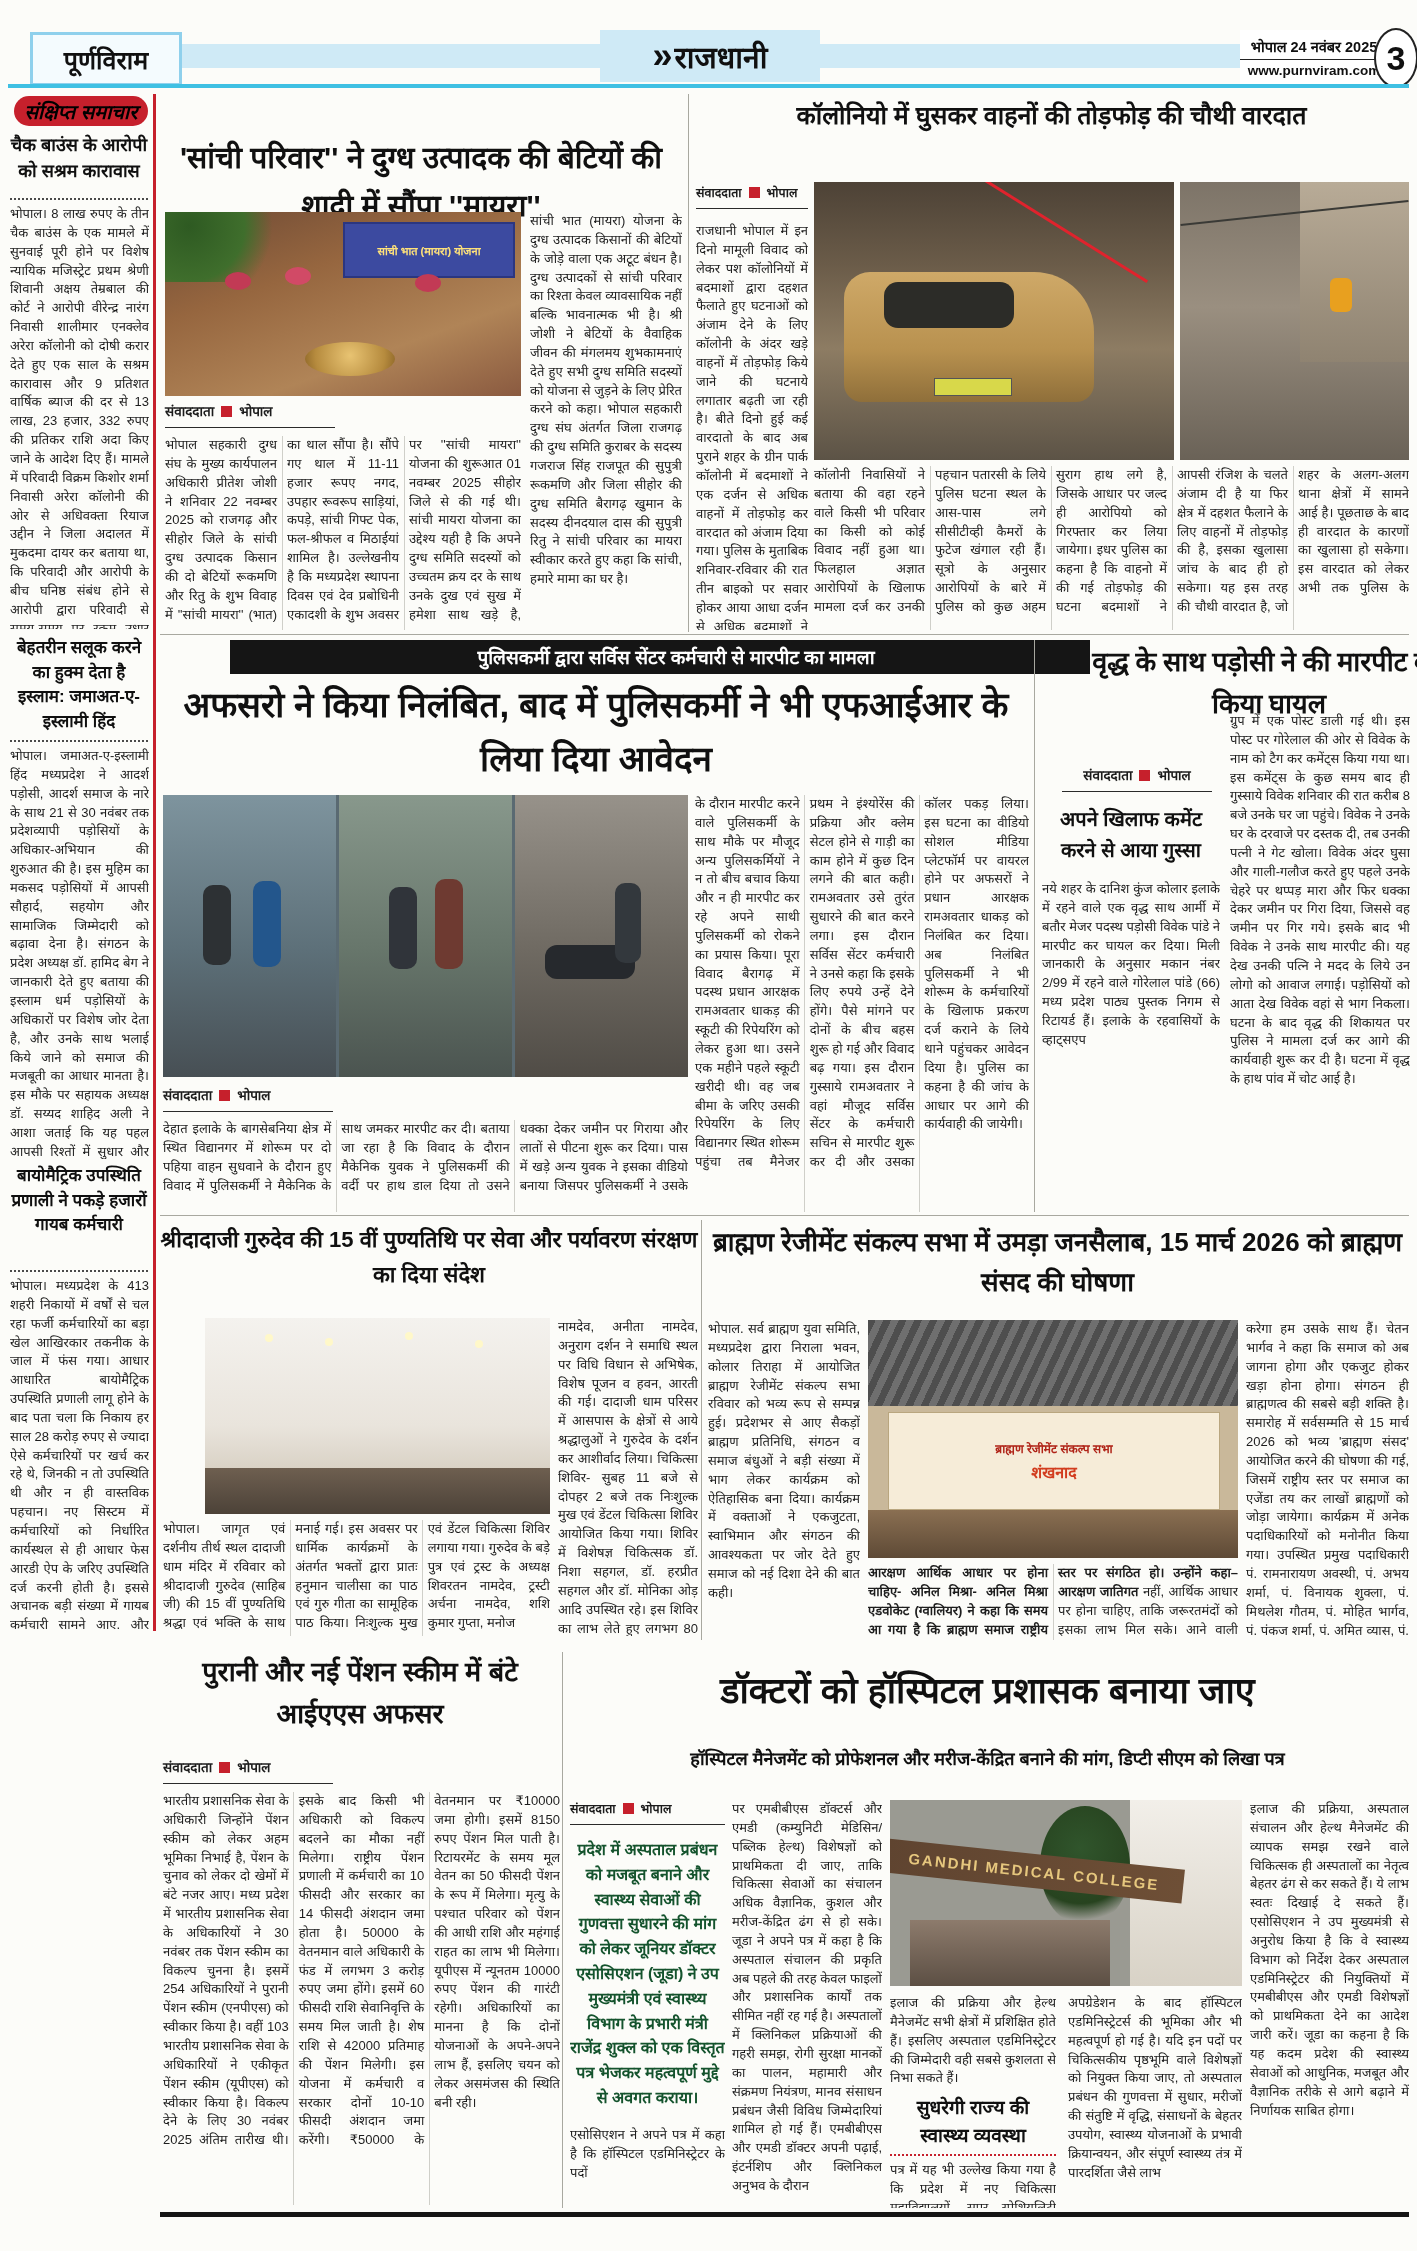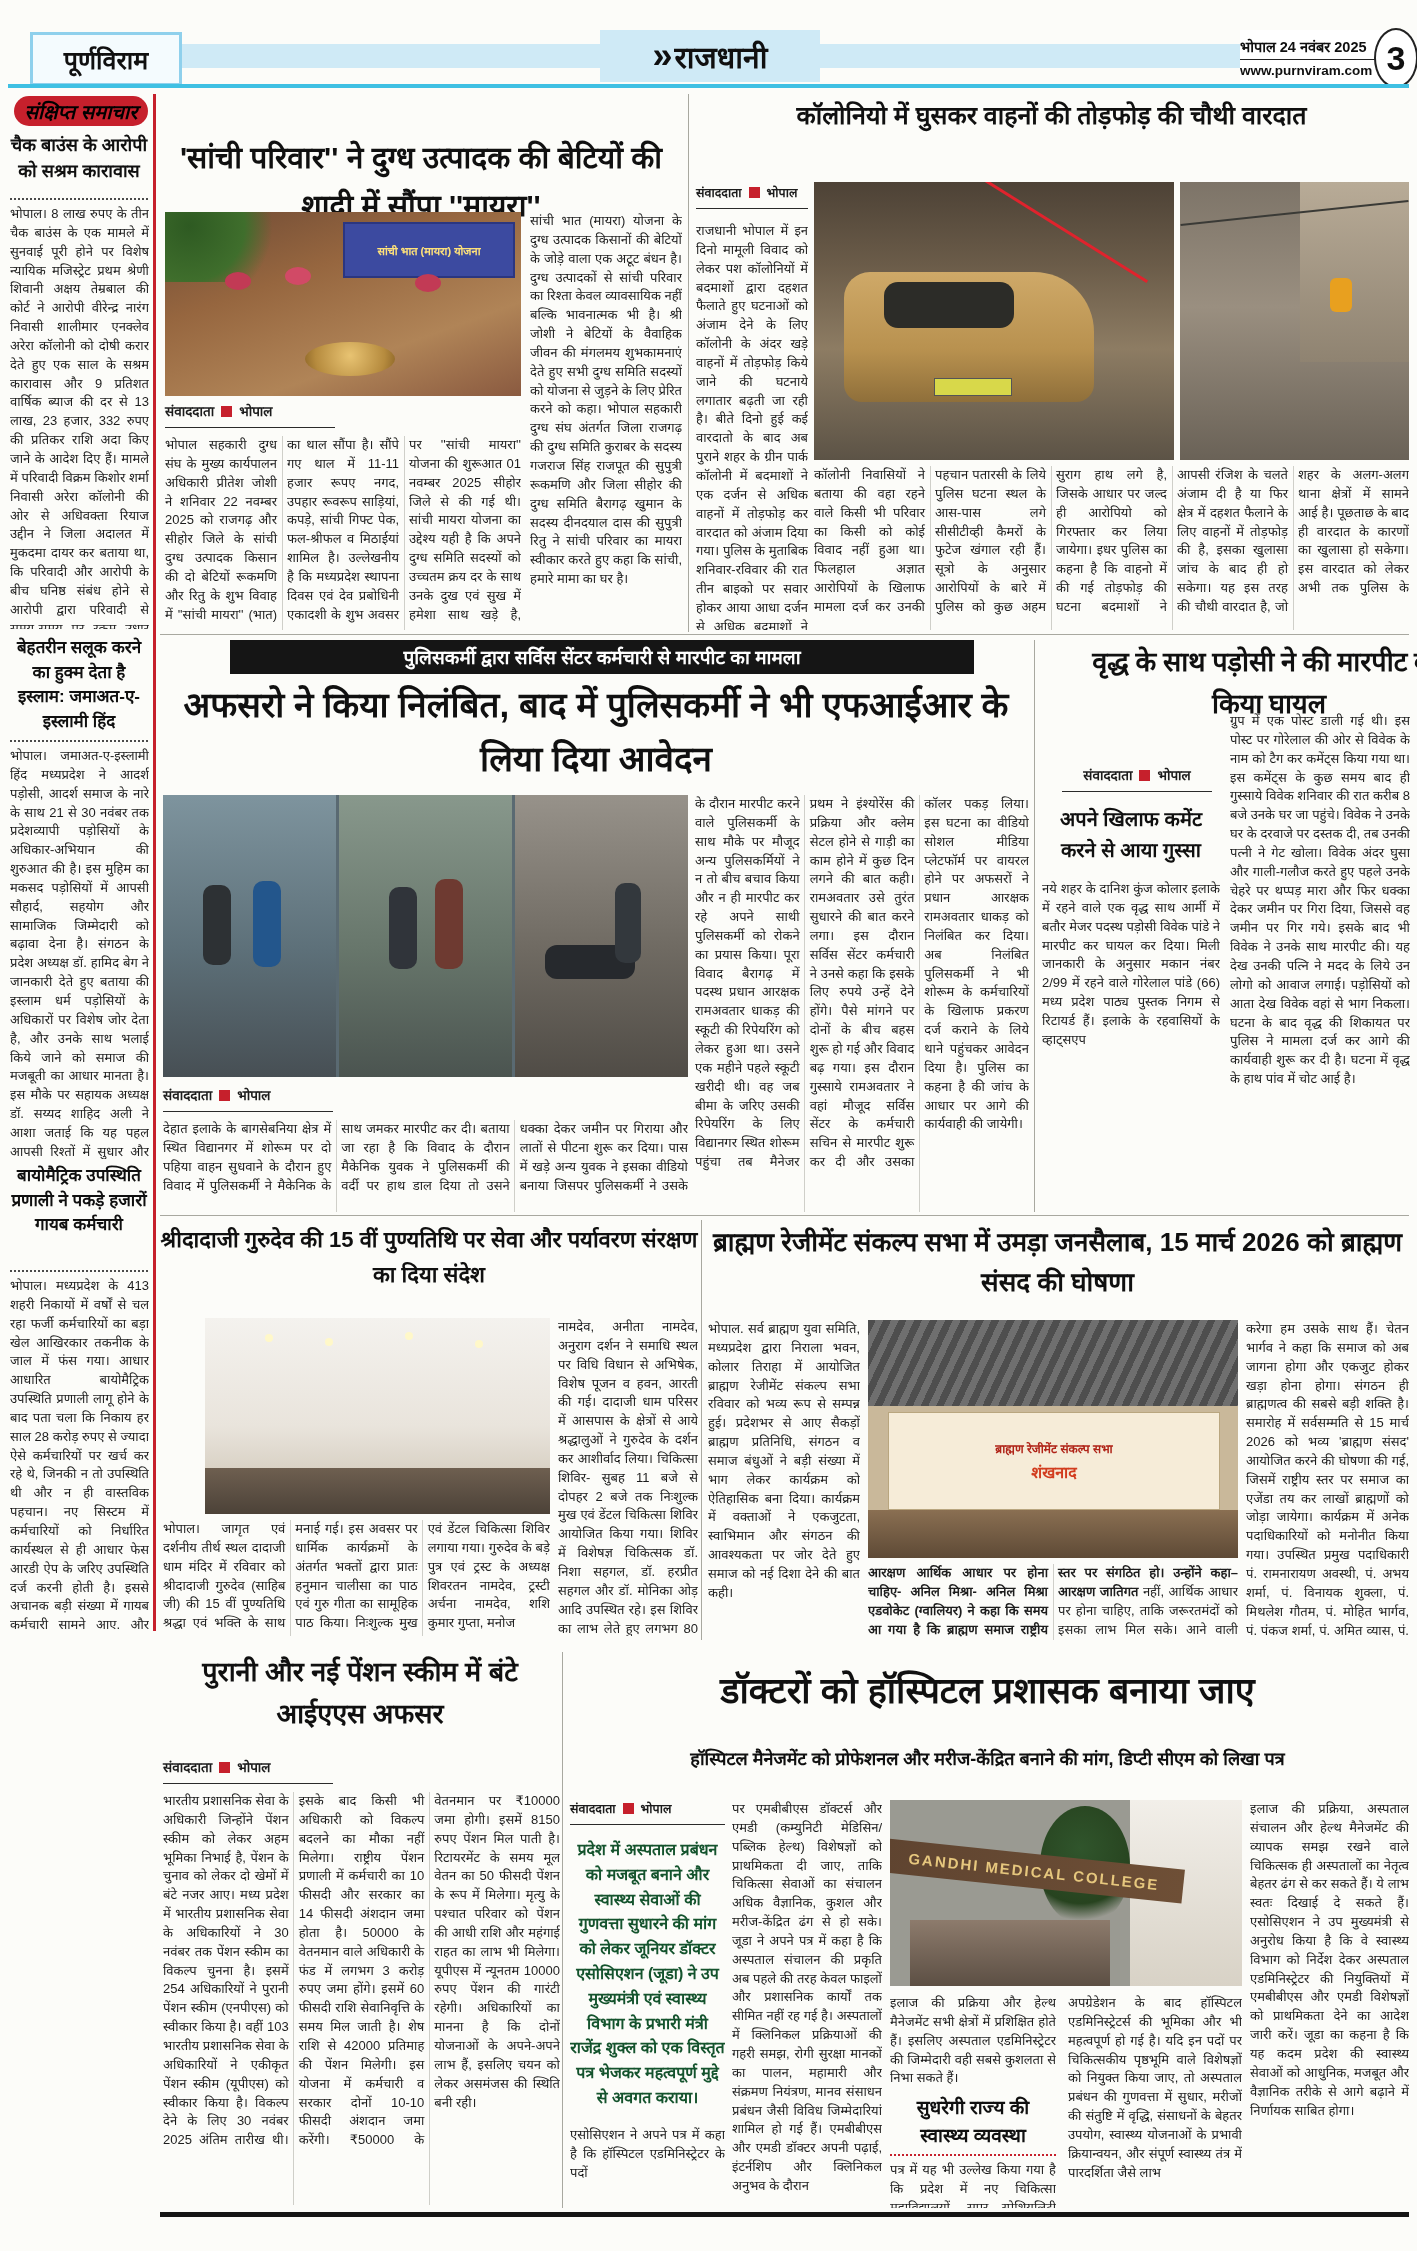--- a/index.html
+++ b/index.html
@@ -32,21 +32,21 @@
     <span style="font-size:25px;font-weight:800;color:#101010;">पूर्णविराम</span>
   </div>
 
   <div class="abs" style="left:600px;top:30px;width:220px;height:52px;background:#cfeaf6;
               display:flex;align-items:center;justify-content:center;gap:2px;">
     <span style="font-size:36px;font-weight:900;color:#101010;line-height:1;">»</span>
     <span style="font-size:30px;font-weight:800;color:#101010;">राजधानी</span>
   </div>
 
   <div class="abs" style="left:1240px;top:30px;width:148px;height:54px;background:#ffffff;
-              display:flex;flex-direction:column;justify-content:center;">
+              display:flex;flex-direction:column;justify-content:center;text-align:center;">
     <span style="font-size:14.5px;font-weight:800;color:#101010;border-bottom:1.5px solid #222;padding-bottom:3px;">भोपाल 24 नवंबर 2025</span>
     <span style="font-size:13.5px;font-weight:800;color:#101010;padding-top:3px;">www.purnviram.com</span>
   </div>
 
   <div class="abs" style="left:1374px;top:28px;width:40px;height:56px;border:2.5px solid #222;border-radius:50%;
               display:flex;align-items:center;justify-content:center;background:#fff;">
     <span style="font-size:34px;font-weight:800;color:#101010;">3</span>
   </div>
 
   <div class="abs" style="left:8px;top:84px;width:1401px;height:4px;background:#3fc0e3;"></div>
@@ -119,22 +119,22 @@
   <div class="photo" style="left:1180px;top:182px;width:229px;height:278px;background:linear-gradient(180deg,#7d7468 0%,#9a8f80 45%,#6a6257 100%);">
     <div class="abs" style="left:120px;top:0;width:109px;height:180px;background:linear-gradient(180deg,#b8ab97,#8f8371);"></div>
     <div class="abs" style="left:150px;top:96px;width:22px;height:34px;border-radius:6px;background:#e8a01f;"></div>
     <div class="abs" style="left:0;top:30px;width:229px;height:2px;background:#3a3a36;transform:rotate(-6deg);"></div>
   </div>
 
   <div class="abs body cols5" style="left:814px;top:466px;width:595px;height:164px;">कॉलोनी निवासियों ने बताया की वहा रहने वाले किसी भी परिवार का किसी को कोई विवाद नहीं हुआ था। फिलहाल अज्ञात आरोपियों के खिलाफ मामला दर्ज कर उनकी पहचान पतारसी के लिये पुलिस घटना स्थल के आस-पास लगे सीसीटीव्ही कैमरों के फुटेज खंगाल रही हैं। सूत्रो के अनुसार आरोपियों के बारे में पुलिस को कुछ अहम सुराग हाथ लगे है, जिसके आधार पर जल्द ही आरोपियो को गिरफ्तार कर लिया जायेगा। इधर पुलिस का कहना है कि वाहनो में की गई तोड़फोड़ की घटना बदमाशों ने आपसी रंजिश के चलते अंजाम दी है या फिर क्षेत्र में दहशत फैलाने के लिए वाहनों में तोड़फोड़ की है, इसका खुलासा जांच के बाद ही हो सकेगा। यह इस तरह की चौथी वारदात है, जो शहर के अलग-अलग थाना क्षेत्रों में सामने आई है। पूछताछ के बाद ही वारदात के कारणों का खुलासा हो सकेगा। इस वारदात को लेकर अभी तक पुलिस के हाथ खाली है। आरोपियो</div>
 
   <div class="hrule" style="left:160px;top:634px;width:1249px;"></div>
 
-  <div class="abs" style="left:230px;top:640px;width:744px;height:34px;background:#151515;
-              display:flex;align-items:center;justify-content:center;">
+  <div class="abs" style="left:230px;top:640px;width:828px;height:34px;background:#151515;
+              display:flex;align-items:center;justify-content:center;padding-left:32px;">
     <span style="color:#ffffff;font-size:19px;font-weight:700;">पुलिसकर्मी द्वारा सर्विस सेंटर कर्मचारी से मारपीट का मामला</span>
   </div>
 
   <div class="abs headline" style="left:160px;top:678px;width:872px;font-size:35px;line-height:1.55;">अफसरो ने किया निलंबित, बाद में पुलिसकर्मी ने भी एफआईआर के लिया दिया आवेदन</div>
 
   <div class="photo" style="left:163px;top:795px;width:525px;height:282px;background:#5a6a72;display:flex;gap:3px;">
     <div style="flex:1;background:linear-gradient(180deg,#7e949e 0%,#5d7079 55%,#474f54 100%);position:relative;">
       <div class="abs" style="left:40px;top:90px;width:28px;height:80px;border-radius:10px;background:#2d3134;"></div>
       <div class="abs" style="left:90px;top:86px;width:28px;height:86px;border-radius:10px;background:#23568c;"></div>
     </div>

